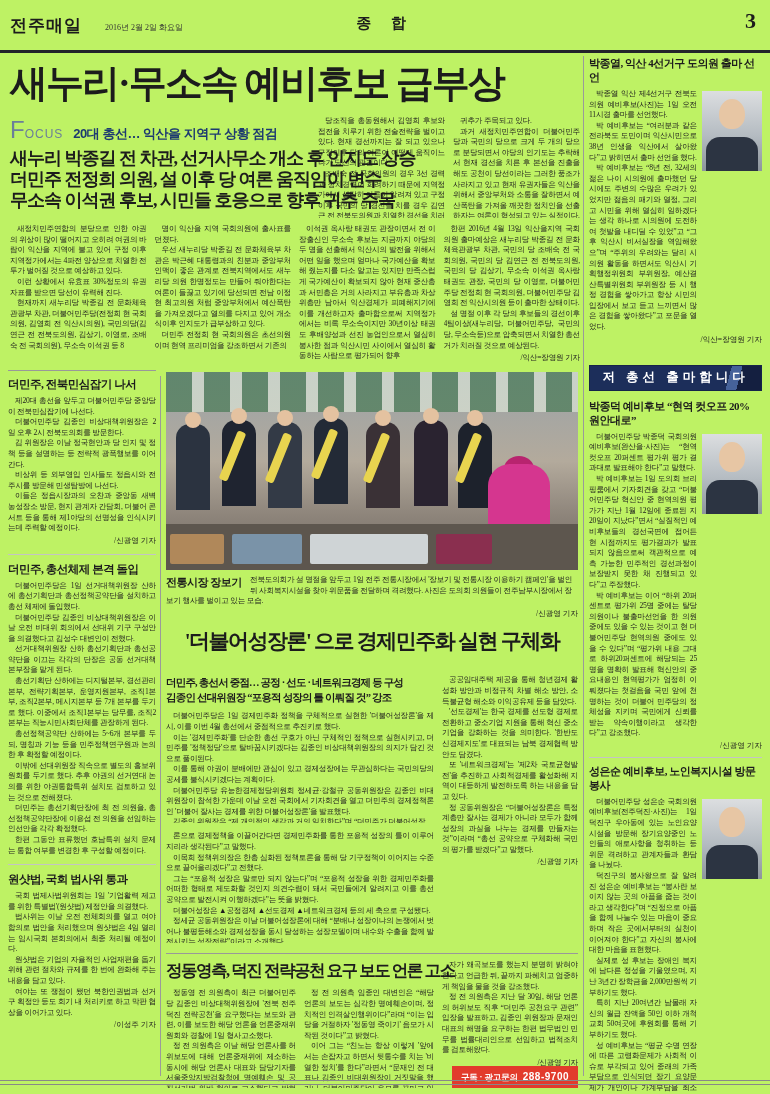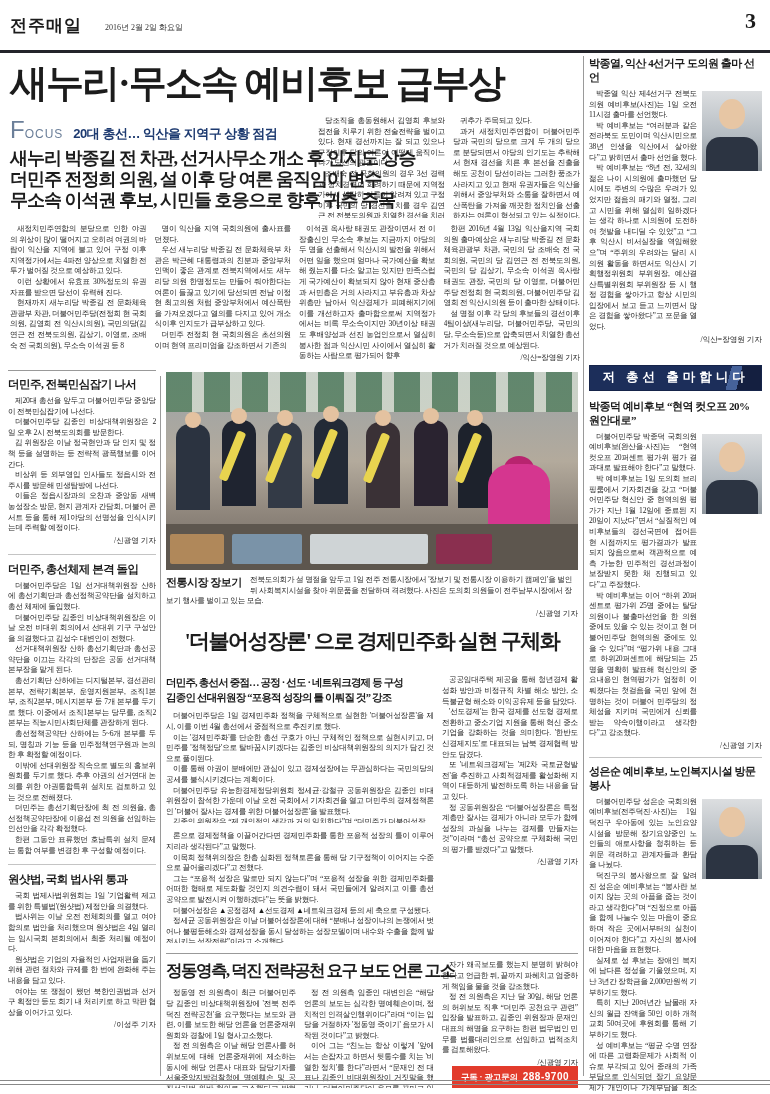--- a/index.html
+++ b/index.html
@@ -1,16 +1,16 @@
 <!DOCTYPE html>
 <html lang="ko"><head>
 <meta charset="utf-8">
 <style>
   html,body{margin:0;padding:0;background:#e9e7e2;}
-  .page{position:relative;width:770px;height:1094px;background:#ffffff;margin:0 auto;
+  .page{position:relative;width:770px;height:1094px;background:#bef264;margin:0 auto;
         font-family:"Liberation Serif","DejaVu Serif",serif;color:#1c1c1c;overflow:hidden;}
   
   .hdr{position:absolute;left:0;top:0;width:770px;height:50px;}
   .masthead{position:absolute;left:10px;top:14px;font-size:17px;font-weight:bold;letter-spacing:1px;}
   .hdr-date{position:absolute;left:105px;top:22px;font-size:8px;color:#333;}
   .hdr-section{position:absolute;left:0;right:0;top:14px;text-align:center;font-size:15px;font-weight:bold;letter-spacing:8px;}
   .hdr-page{position:absolute;right:14px;top:8px;font-size:22px;font-weight:bold;}
   .rule-thick{position:absolute;left:0;top:50px;width:770px;height:3px;background:#23242a;}
   
   .para{margin:0;text-indent:7px;text-align:justify;}
@@ -88,20 +88,21 @@
   .bot-rule{position:absolute;left:0;width:770px;background:#888;height:1px;}
 </style>
 </head>
 <body>
 
 <div class="page">
 
   <div class="hdr">
     <span class="masthead">전주매일</span>
     <span class="hdr-date">2016년 2월 2일 화요일</span>
+    <span class="hdr-section">종 합</span>
     <span class="hdr-page">3</span>
   </div>
   <div class="rule-thick"></div>
 
   <section class="main-art">
     <h1 class="main-headline">새누리·무소속 예비후보 급부상</h1>
     <div class="main-top">
       <div class="focus-block">
         <div class="focus-row">
           <span class="focus-f">F</span>

